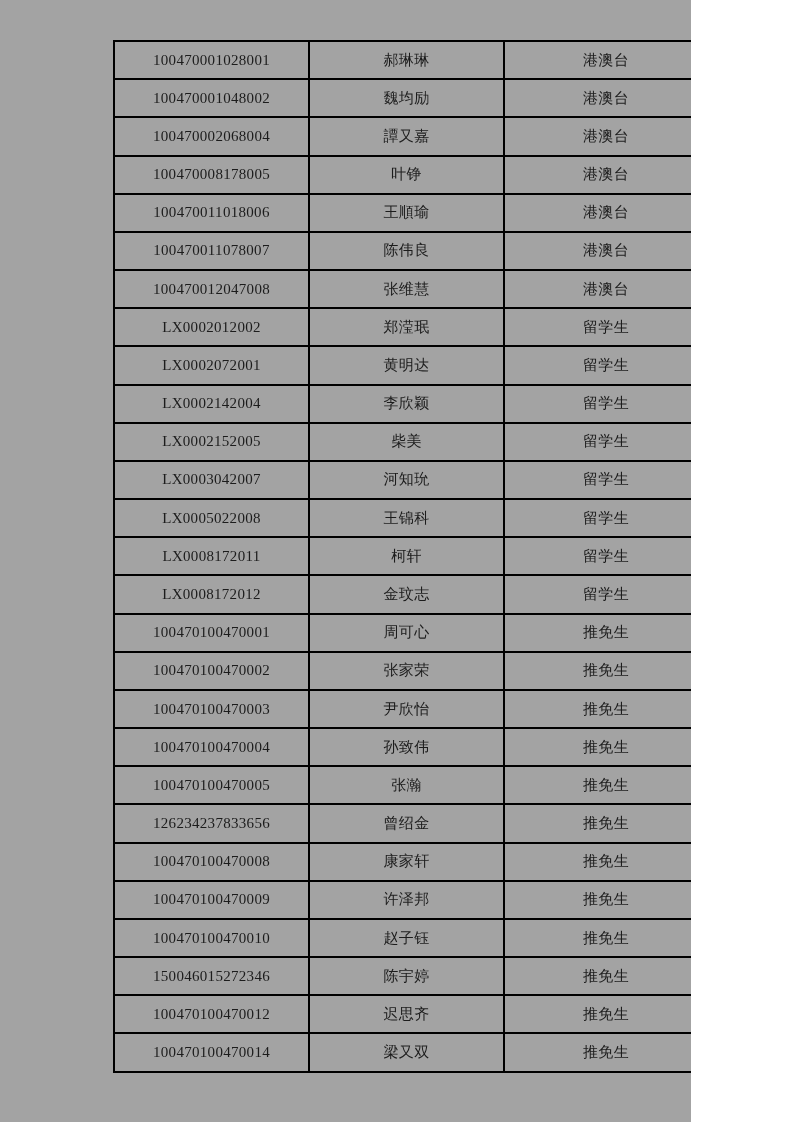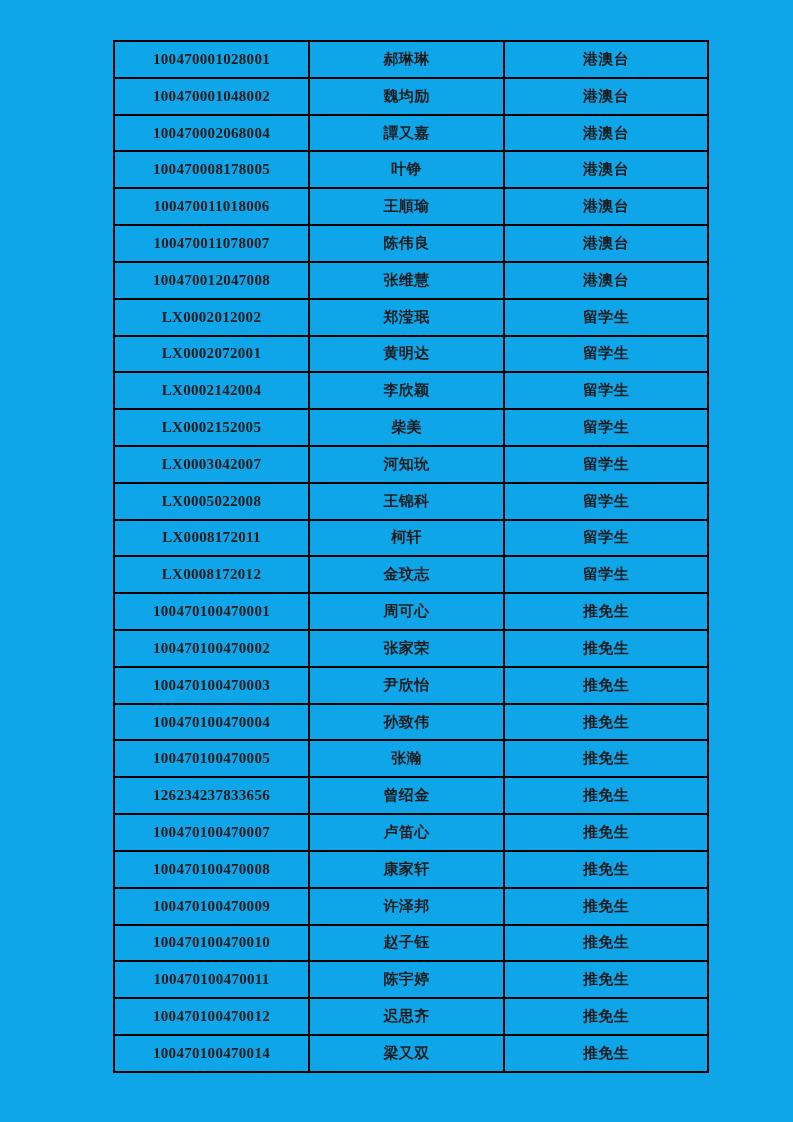--- a/index.html
+++ b/index.html
@@ -4,25 +4,24 @@
 <style>
   * { margin: 0; padding: 0; box-sizing: border-box; }
   html, body {
     width: 793px;
     height: 1122px;
     background: #ffffff;
     font-family: "Liberation Serif", "DejaVu Serif", serif;
   }
   .page {
     position: relative;
-    width: 793px;
+    width: 691px;
     height: 1122px;
-    background: #0ea5e9;
+    background: #a3a3a3;
     overflow: hidden;
-    font-weight: bold;
   }
   table.roster {
     position: absolute;
     left: 113px;
     top: 40px;
     width: 594px;
     height: 1033px;
     border-collapse: collapse;
     table-layout: fixed;
   }
@@ -150,41 +149,36 @@
           <td>100470100470005</td>
           <td>张瀚</td>
           <td>推免生</td>
         </tr>
         <tr>
           <td>126234237833656</td>
           <td>曾绍金</td>
           <td>推免生</td>
         </tr>
         <tr>
-          <td>100470100470007</td>
-          <td>卢笛心</td>
-          <td>推免生</td>
-        </tr>
-        <tr>
           <td>100470100470008</td>
           <td>康家轩</td>
           <td>推免生</td>
         </tr>
         <tr>
           <td>100470100470009</td>
           <td>许泽邦</td>
           <td>推免生</td>
         </tr>
         <tr>
           <td>100470100470010</td>
           <td>赵子钰</td>
           <td>推免生</td>
         </tr>
         <tr>
-          <td>100470100470011</td>
+          <td>150046015272346</td>
           <td>陈宇婷</td>
           <td>推免生</td>
         </tr>
         <tr>
           <td>100470100470012</td>
           <td>迟思齐</td>
           <td>推免生</td>
         </tr>
         <tr>
           <td>100470100470014</td>

